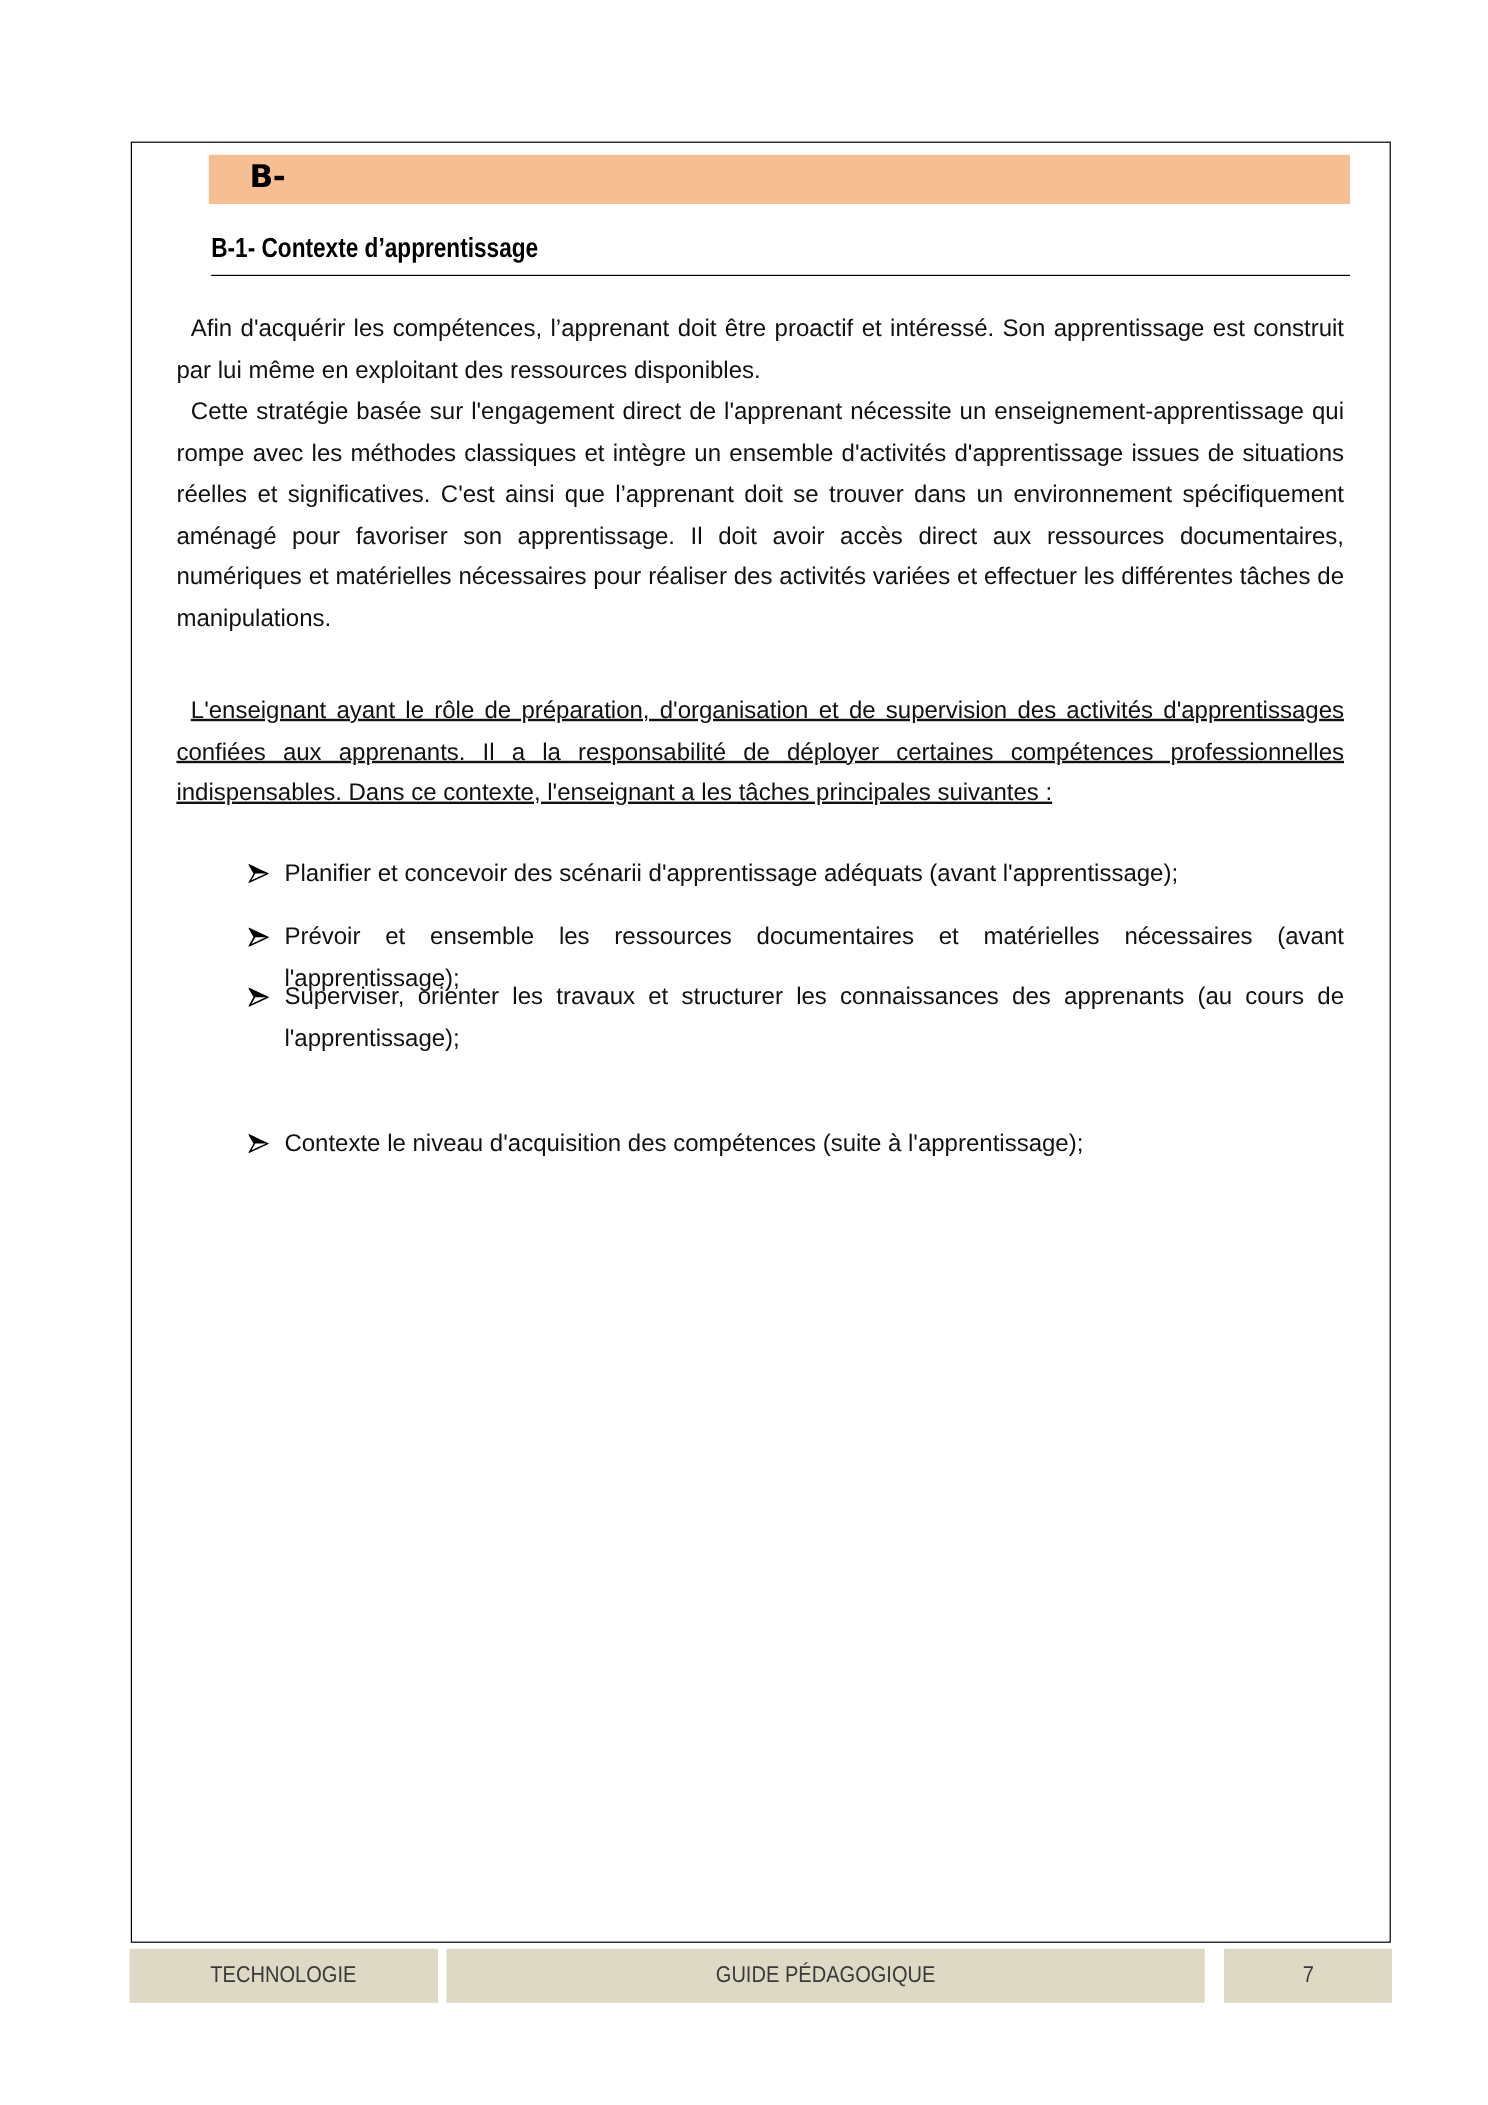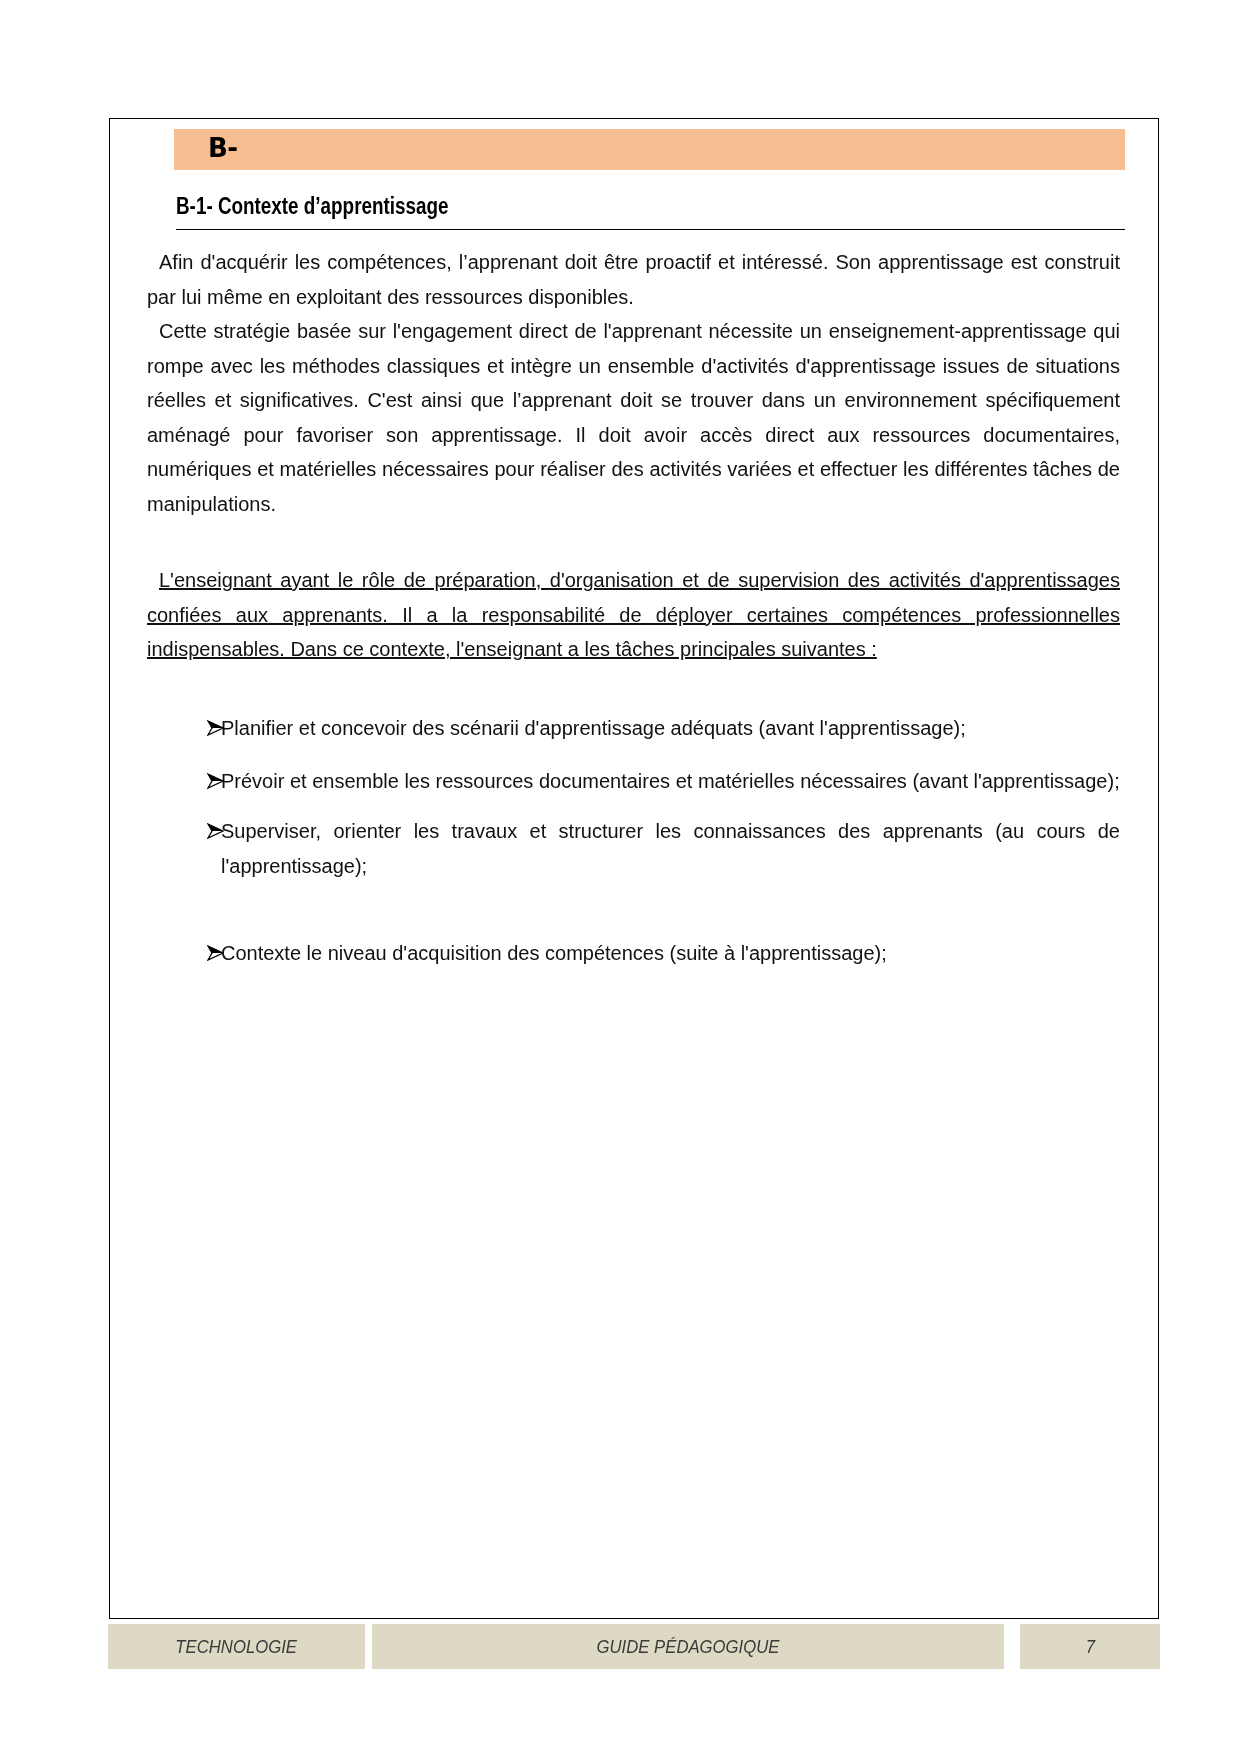--- a/index.html
+++ b/index.html
@@ -24,34 +24,34 @@
   }
   .subheading {
     position: absolute; left: 176px; top: 193px;
     font-family: "Liberation Sans", sans-serif; font-weight: bold; font-size: 23px; color: #000;
     transform: scaleX(0.82); transform-origin: left top; letter-spacing: 0px;
   }
   .sub-rule { position: absolute; left: 176px; top: 229px; width: 949px; height: 0; border-top: 1.5px solid #000; }
   .body-text {
     position: absolute; left: 147px; width: 973px;
     font-family: "Liberation Sans", sans-serif; font-size: 20px; color: #111;
-    line-height: 34.5px; text-align: justify; text-align-last: left;
+    line-height: 34.5px; text-align: justify; text-align-last: left; margin-top: 12px;
   }
   .body-text .indent { display: inline-block; width: 12px; }
   .bullets { position: absolute; left: 207px; width: 913px; }
   .bullet {
     position: absolute; left: 0; width: 913px;
     font-family: "Liberation Sans", sans-serif; font-size: 20px; color: #111; line-height: 34.5px;
   }
   .bullet .arrow { position: absolute; left: 0; top: 0; width: 22px; }
   .bullet .arrow svg { display: block; margin-top: 9px; }
-  .bullet .btext { display: block; margin-left: 14px; text-align: justify; text-align-last: left; }
+  .bullet .btext { display: block; margin-left: 30px; text-align: justify; text-align-last: left; }
   .footer-cell {
     position: absolute; top: 1624px; height: 45px; background: #DDD9C4;
-    font-family: "Liberation Sans", sans-serif; font-style: italic; font-size: 19px; color: #3a3a3a;
+    font-family: "Liberation Sans", sans-serif; font-size: 19px; color: #3a3a3a;
     display: flex; align-items: center; justify-content: center;
   }
   .footer-cell span { display: inline-block; transform: scaleX(0.88); }
 </style>
 </head>
 <body>
 
 <div class="frame"></div>
 
 <div class="section-band">

